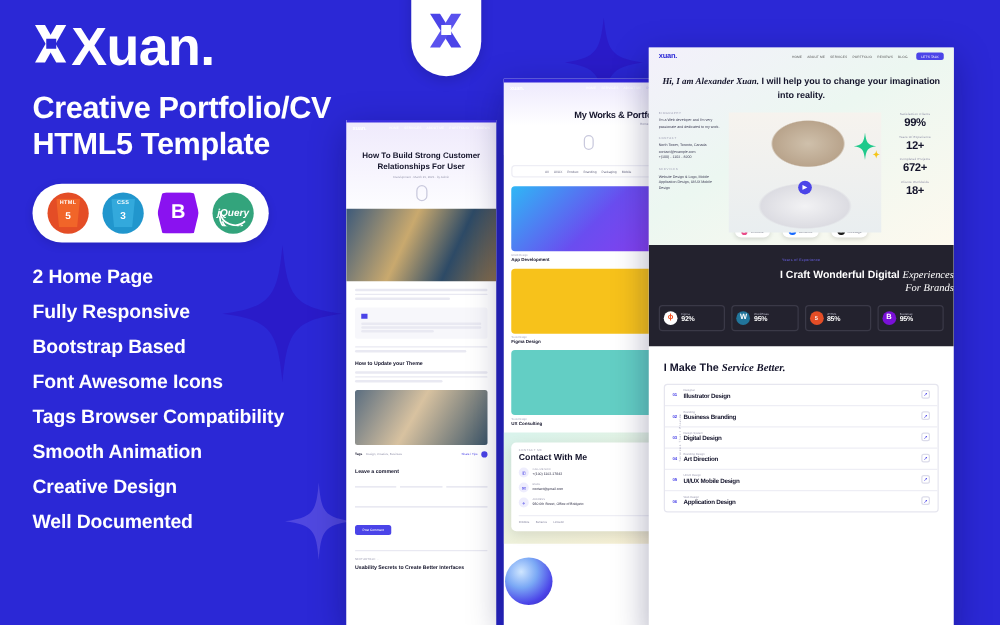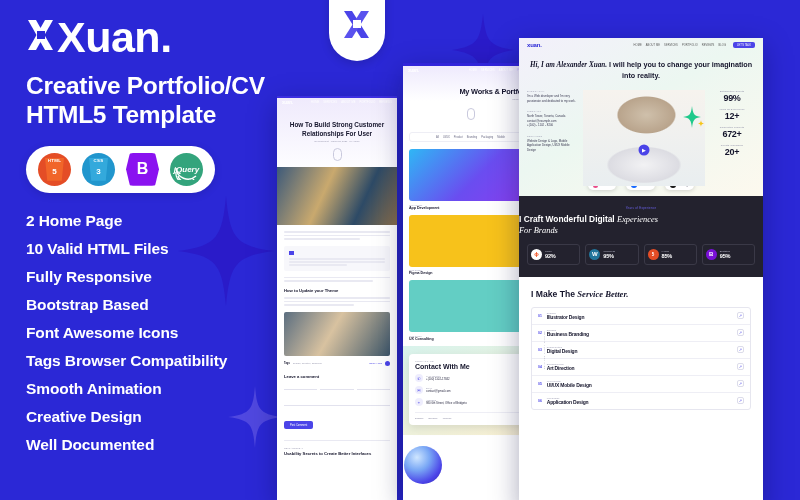--- a/index.html
+++ b/index.html
@@ -80,21 +80,21 @@
 
   .thin { background:#e9e9f2; height:1.6px; border-radius:1px; }
   .label { font-size:2.3px; color:#9a9ab0; letter-spacing:.5px; text-transform:uppercase; }
   .small { font-size:2.9px; color:#3a3a52; line-height:1.55; }
 
   .stat-num { font-size:9px; font-weight:bold; color:#14142b; letter-spacing:-.3px; }
   .stat-lab { font-size:2.4px; color:#8a8aa3; letter-spacing:.2px; }
 
   .dark-sec { background:#23222e; color:#fff; }
   .exp-kicker { font-size:2.8px; color:#6f66f5; text-align:center; letter-spacing:.3px; }
-  .exp-title { font-size:8.4px; font-weight:bold; text-align:left; line-height:1.3; }
+  .exp-title { font-size:8.4px; font-weight:bold; text-align:right; line-height:1.3; }
   .exp-title i { font-family:"Liberation Serif", serif; font-style:italic; font-weight:normal;}
   .skill-row { display:flex; gap:5px; padding:0 8px; margin-top:7px; }
   .skill { flex:1; border:0.6px solid #3a3947; border-radius:3px; padding:4px 3px;
            display:flex; align-items:center; gap:3px; }
   .sk-ic { width:11px; height:11px; border-radius:50%; background:#fff; display:flex;
            align-items:center; justify-content:center; font-size:6px; font-weight:bold; }
   .sk-name { font-size:2.4px; color:#b6b6c6; }
   .sk-pct { font-size:5.6px; font-weight:bold; color:#fff; letter-spacing:-.2px; }
 
   .svc-title { font-size:8.6px; font-weight:bold; color:#14142b; }
@@ -205,21 +205,20 @@
         <svg class="arcs" width="22" height="14" viewBox="0 0 22 14">
           <path d="M1 2 A12 12 0 0 0 21 10" stroke="#fff" stroke-width="1.4" fill="none"></path>
           <path d="M1 6 A10 10 0 0 0 19 13" stroke="#fff" stroke-width="1.4" fill="none"></path>
           <path d="M3 10 A8 8 0 0 0 16 14" stroke="#fff" stroke-width="1.4" fill="none"></path>
         </svg>
       </div>
     </div>
 
     <div class="features">
       <div class="feat">2 Home Page</div>
-      <div class="feat">10 Valid HTML Files</div>
       <div class="feat">Fully Responsive</div>
       <div class="feat">Bootstrap Based</div>
       <div class="feat">Font Awesome Icons</div>
       <div class="feat">Tags Browser Compatibility</div>
       <div class="feat">Smooth Animation</div>
       <div class="feat">Creative Design</div>
       <div class="feat">Well Documented</div>
     </div>
   </div>
 
@@ -416,21 +415,21 @@
         </div>
 
         <div style="width:46px;text-align:center;">
           <div class="stat-lab">Satisfaction Clients</div>
           <div class="stat-num">99%</div>
           <div class="stat-lab" style="margin-top:5px">Years Of Experience</div>
           <div class="stat-num">12+</div>
           <div class="stat-lab" style="margin-top:5px">Completed Projects</div>
           <div class="stat-num">672+</div>
           <div class="stat-lab" style="margin-top:5px">Clients Worldwide</div>
-          <div class="stat-num">20+</div>
+          <div class="stat-num">18+</div>
         </div>
       </div>
 
       <div style="display:flex;gap:10px;justify-content:center;margin-top:-6px;">
         <span class="pill">
           <span class="dot" style="background:#ea4c89">●</span>
           <span>Dribbble</span>
         </span>
         <span class="pill">
           <span class="dot" style="background:#1769ff">B</span>

